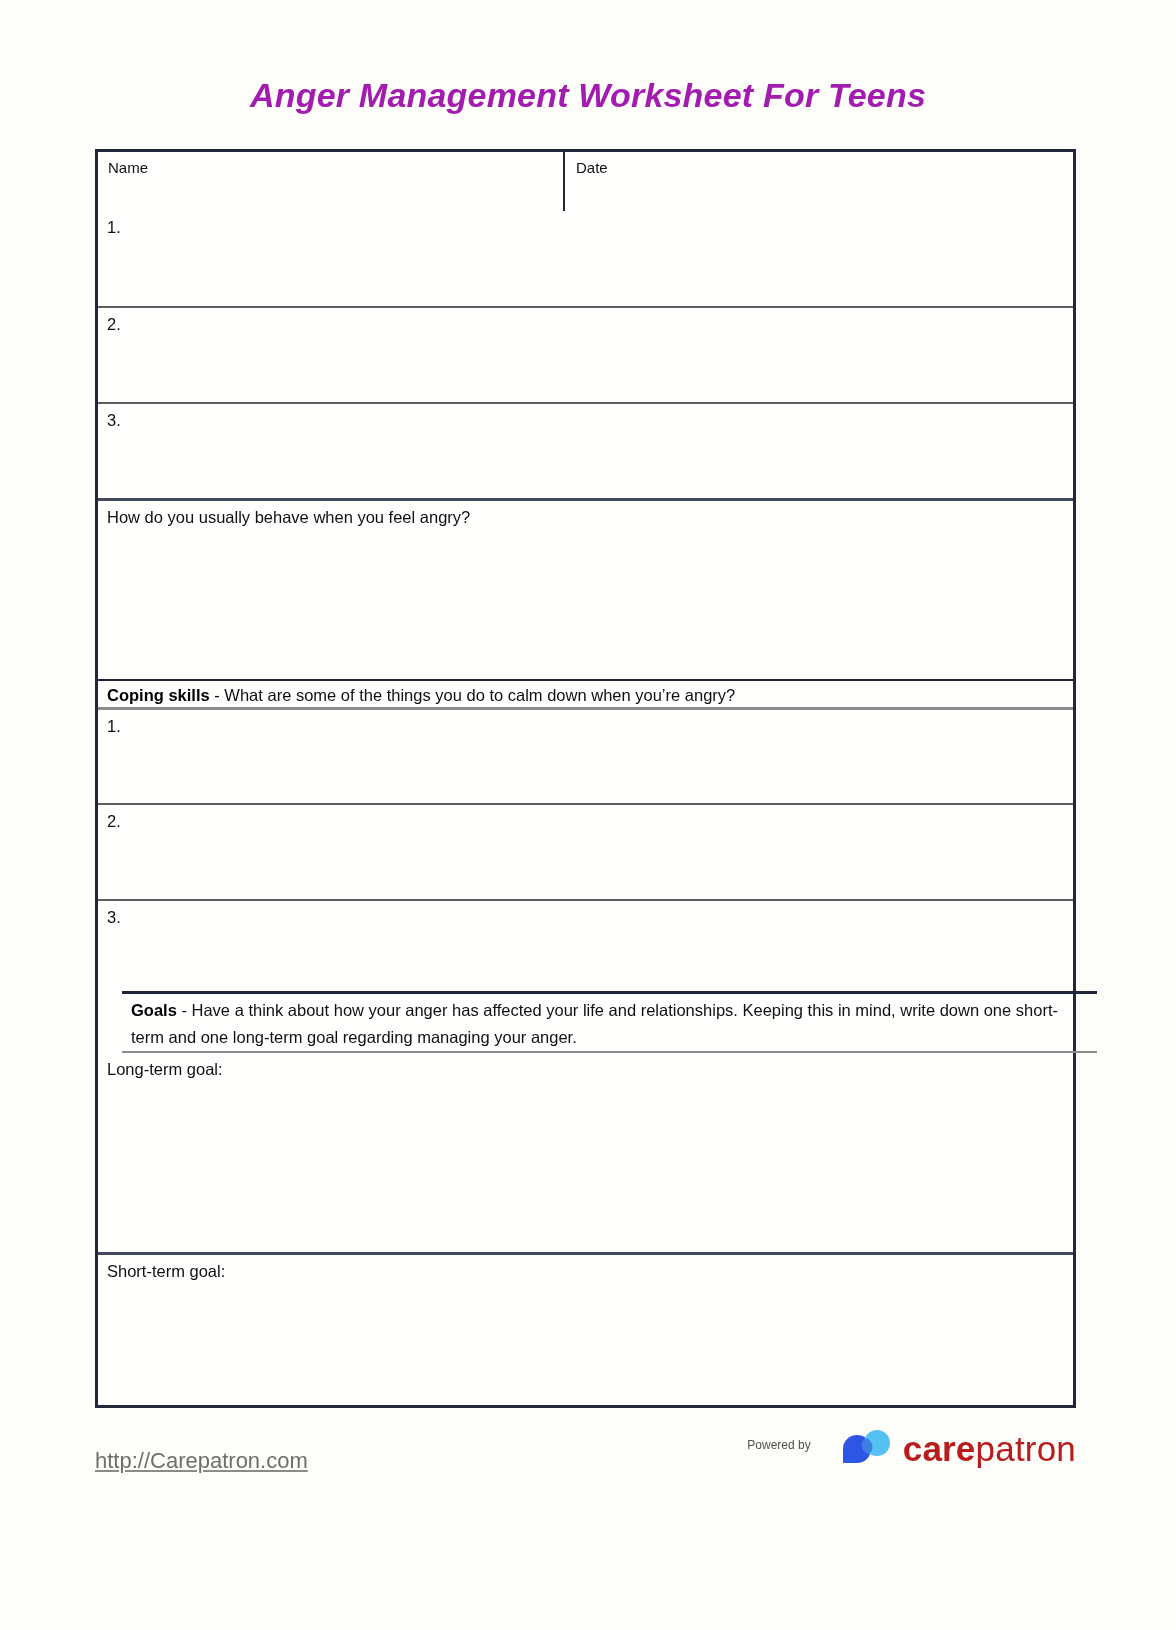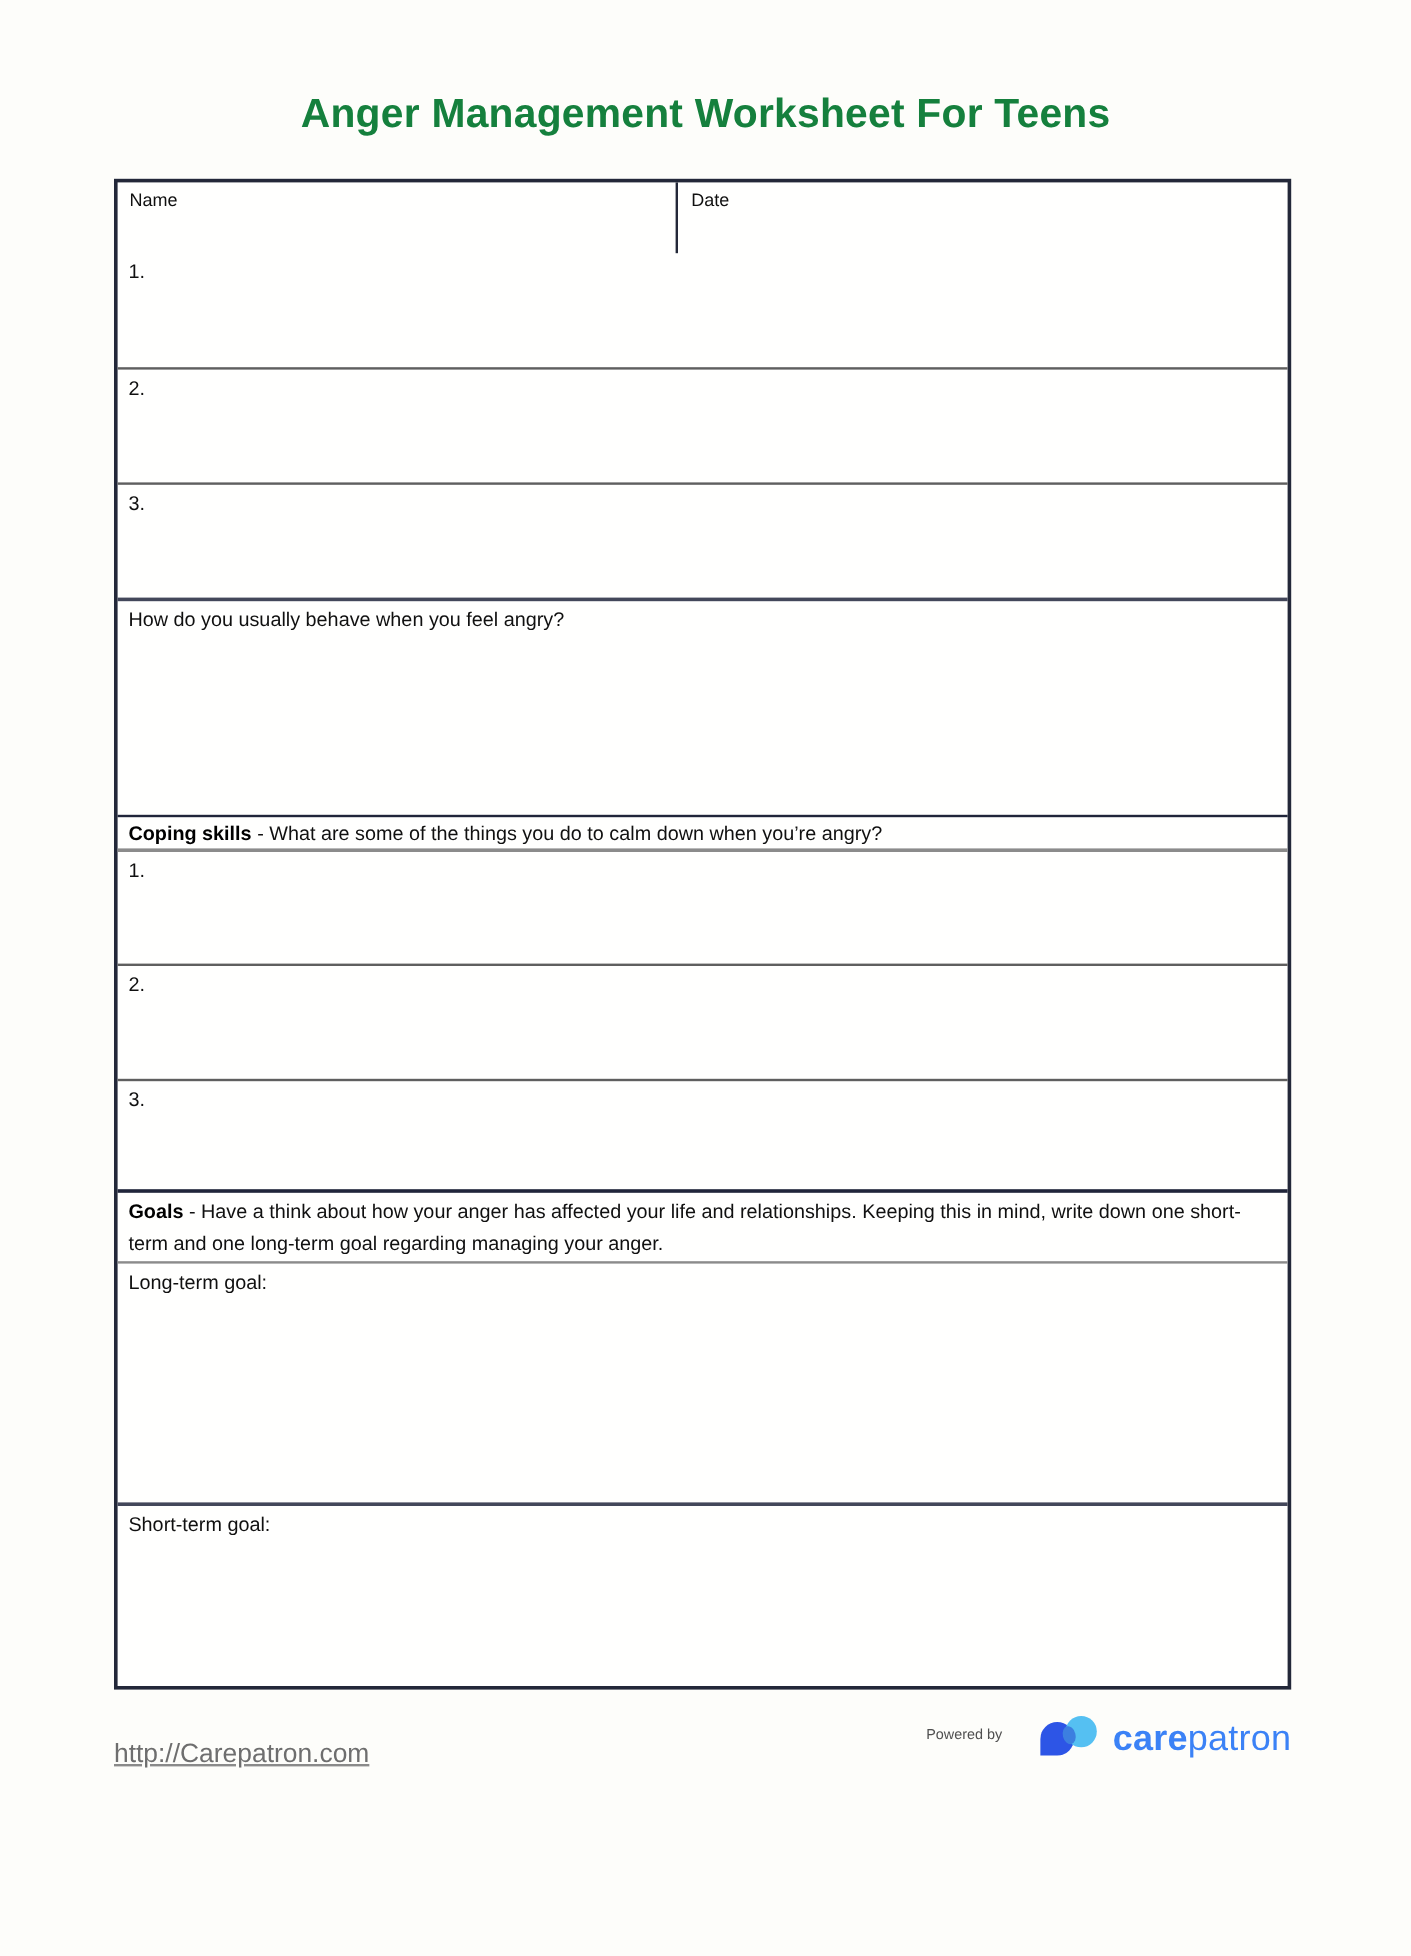--- a/index.html
+++ b/index.html
@@ -10,22 +10,23 @@
     background: #fdfdfa;
     font-family: "Liberation Sans", sans-serif;
     color: #101010;
     overflow: hidden;
   }
   .doc-title {
     padding-top: 76px;
     text-align: center;
     font-size: 34px;
     font-weight: bold;
-    color: #15803d;
+    color: #a21caf;
     letter-spacing: 0.2px;
+    font-style: italic;
   }
   .worksheet {
     margin: 34px 0 0 95px;
     width: 981px;
     border: 3px solid #232839;
     background: #fffffe;
   }
   .row { width: 100%; position: relative; }
   .row-namedate { height: 59px; display: flex; border-radius: 15px; }
   .cell-name {
@@ -46,20 +47,21 @@
     overflow: hidden;
   }
   .sec-header-tall {
     border-top: 3px solid #20253a;
     border-bottom: 2px solid #8b8b8b;
     height: 62px;
     padding: 3px 9px;
     font-size: 16.5px;
     line-height: 27px;
     white-space: normal;
+    margin-left: 24px;
   }
   .hdr-bold { font-weight: bold; color: #000; }
   .fill-box { padding: 7px 9px; font-size: 16.5px; }
   .bt-gray { border-top: 2px solid #5f5f5f; }
   .bt-mid  { border-top: 3px solid #43475a; }
   .h95 { height: 95px; }
   .h96 { height: 96px; }
   .h93 { height: 93px; }
   .h92 { height: 92px; }
   .h181 { height: 181px; }
@@ -76,21 +78,21 @@
     font-size: 22px;
     color: #6e6e6e;
     text-decoration: underline;
     text-decoration-color: #8a8a8a;
     cursor: pointer;
     margin-top: 24px;
   }
   .brand-group { display: flex; align-items: center; gap: 10px; }
   .powered-by { font-size: 12px; color: #4f4f4f; margin-right: 20px; position: relative; top: -4px; }
   .logo-mark { display: inline-block; }
-  .brand-text { font-size: 30px; color: #3b82f6; letter-spacing: 0.2px; }
+  .brand-text { font-size: 35px; color: #b91c1c; letter-spacing: 0.2px; }
   .brand-text .b { font-weight: bold; }
 </style>
 </head>
 <body>
 
 <div class="page">
 
   <div class="doc-title">Anger Management Worksheet For Teens</div>
 
   <div class="worksheet">

